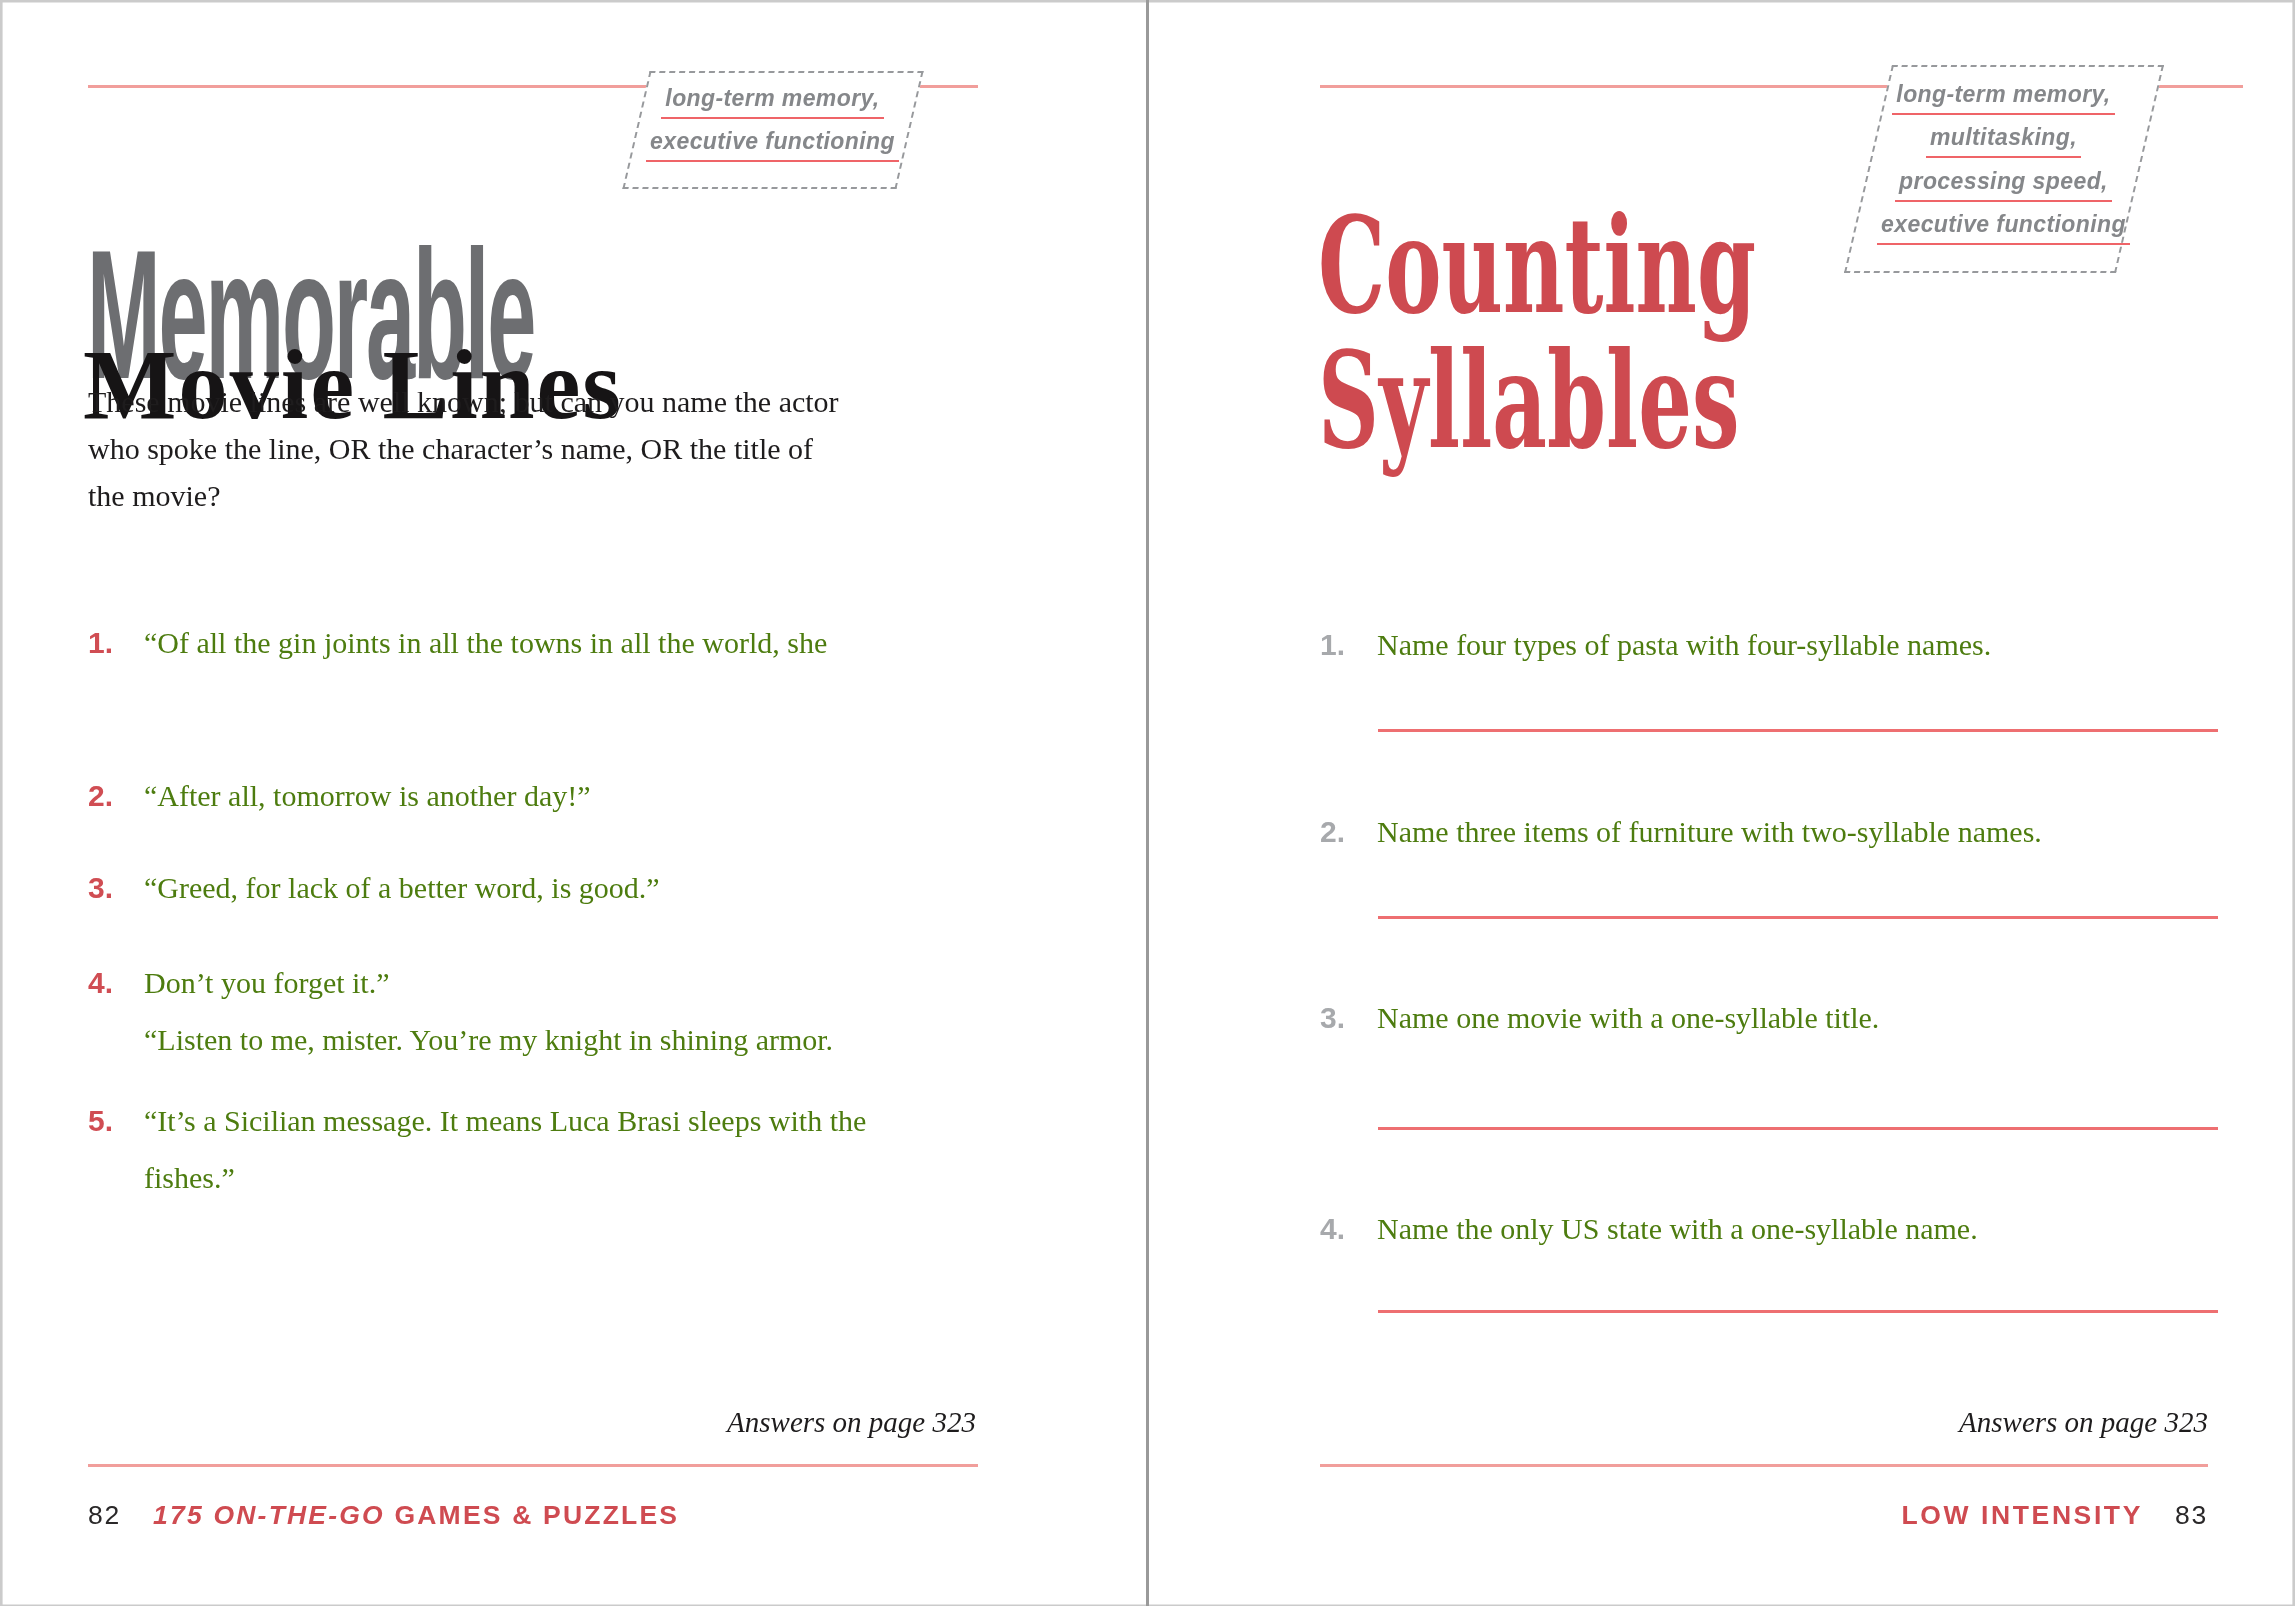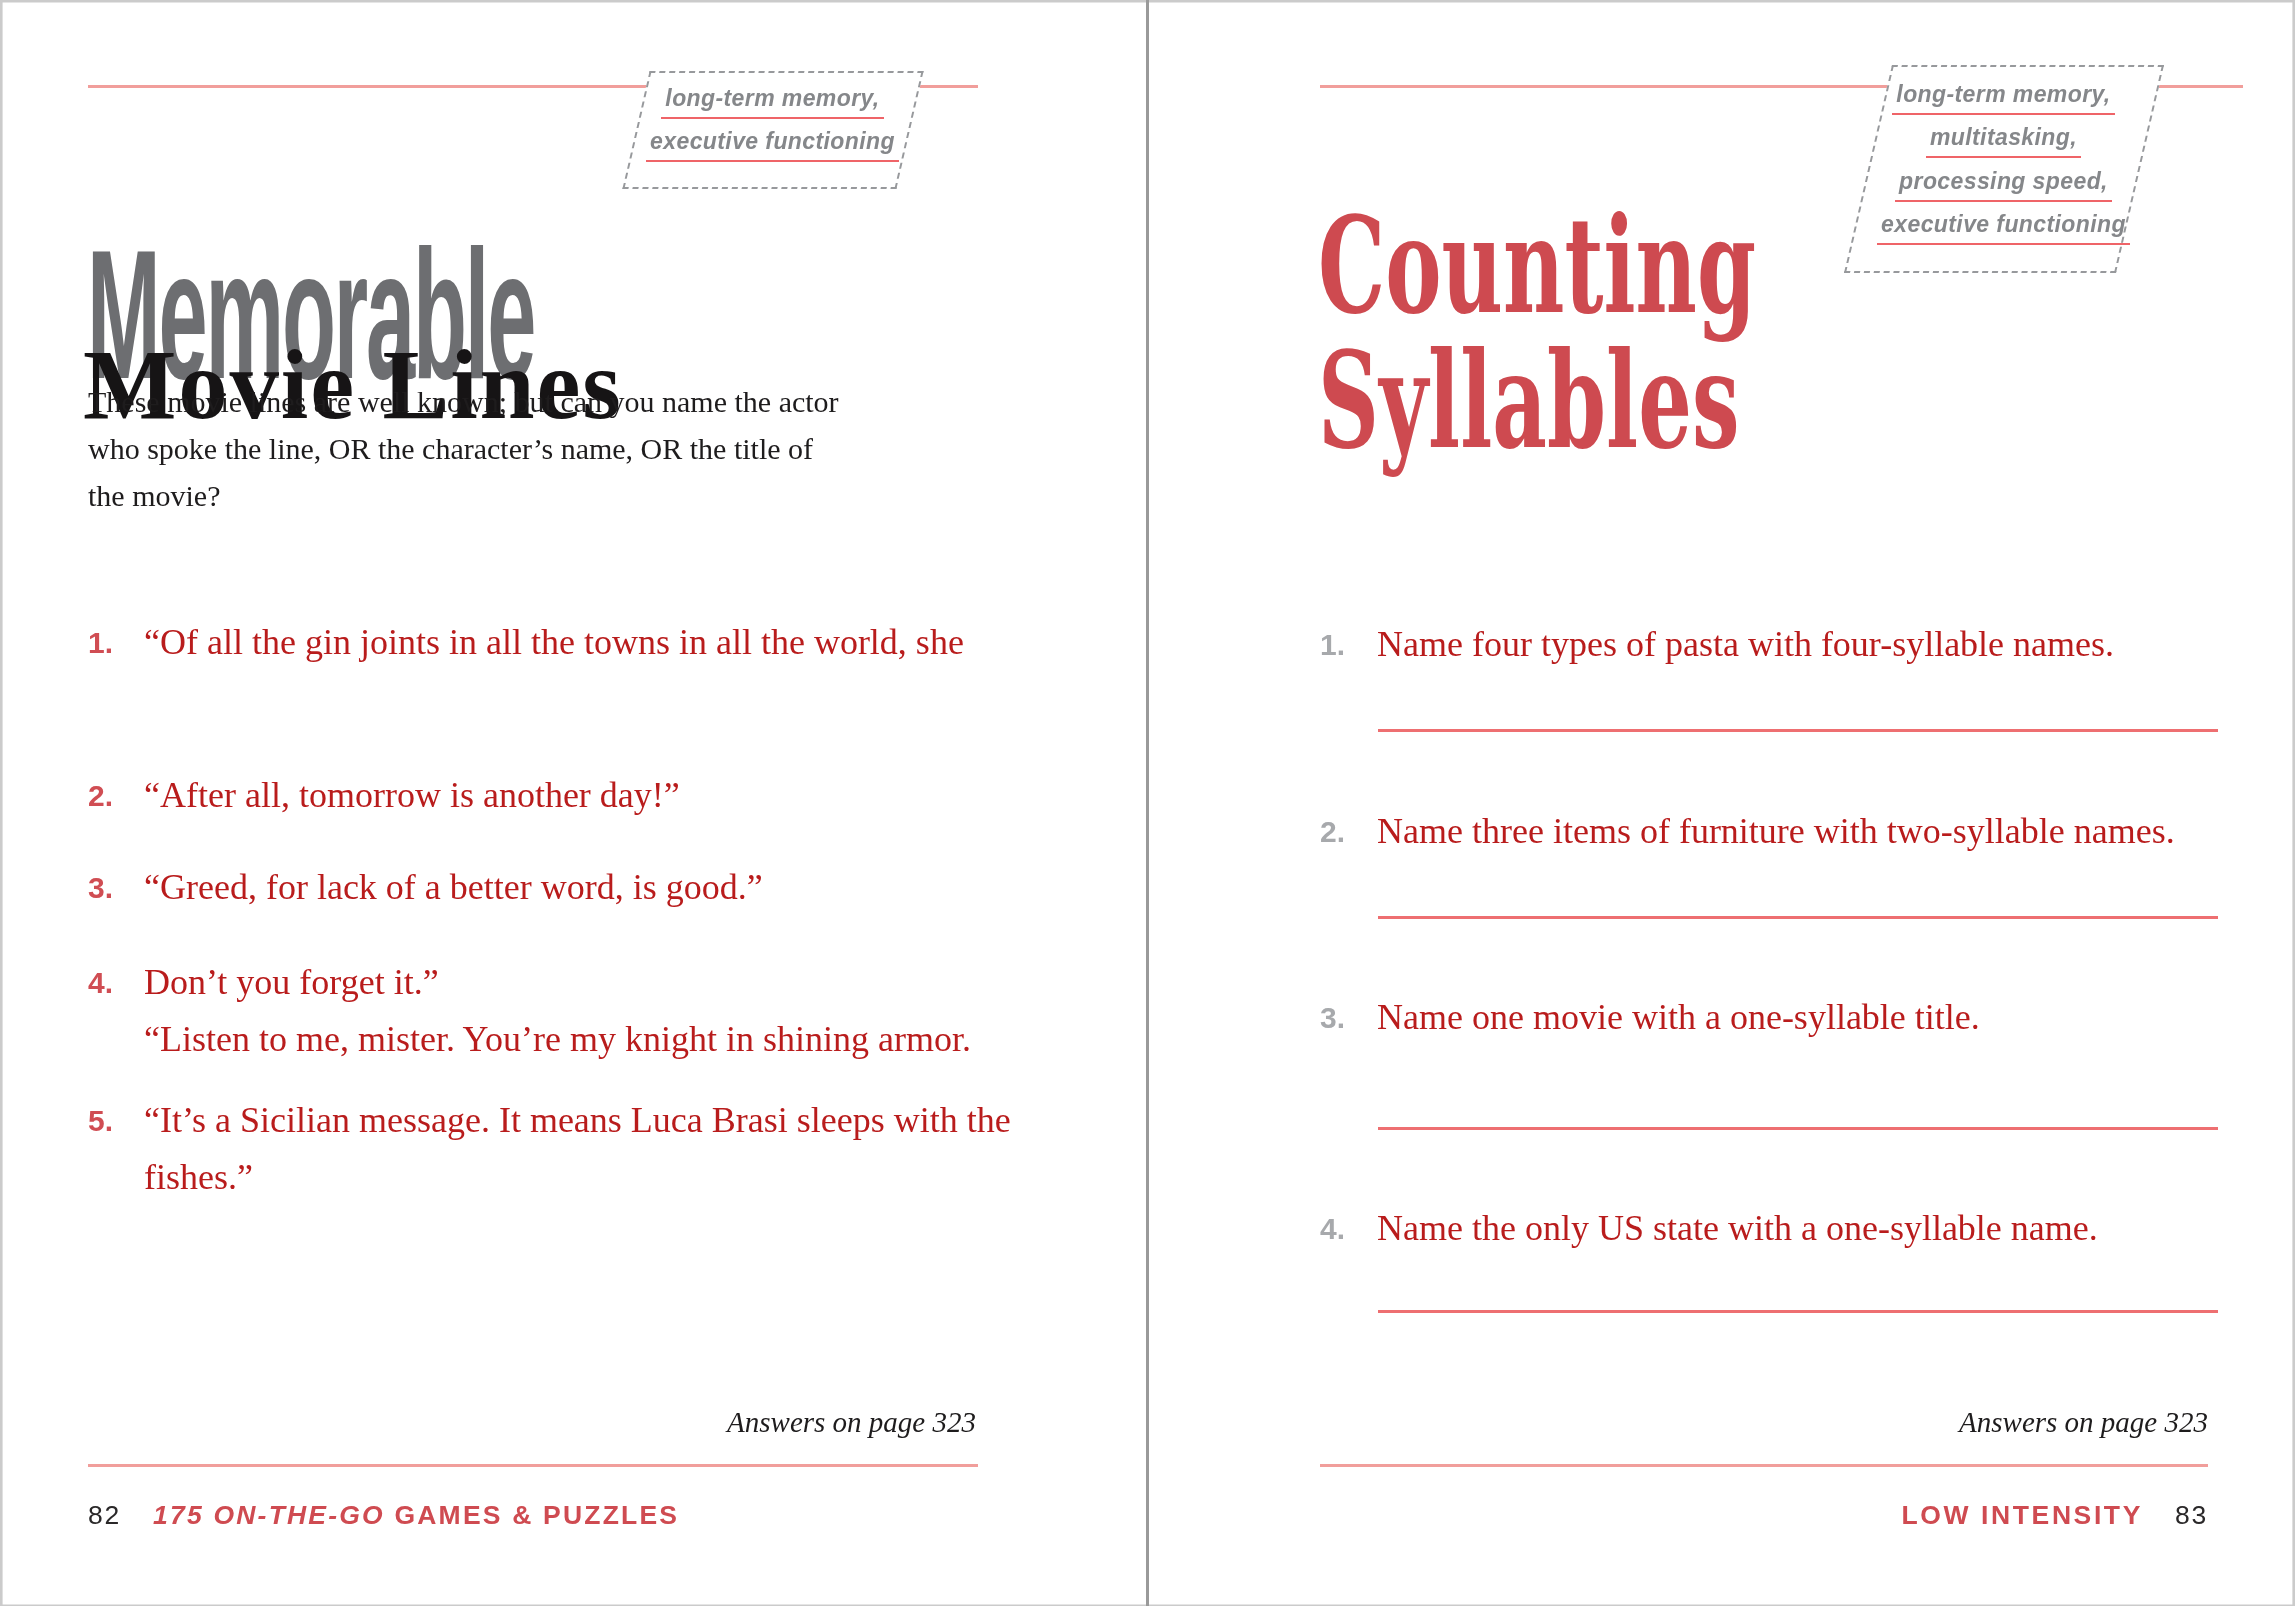--- a/index.html
+++ b/index.html
@@ -50,21 +50,21 @@
   .intro div { white-space:nowrap; }
 
   
   .item { position:absolute; }
   .left .item { left:88px; }
   .right .item { left:172px; }
   .q-num { position:absolute; left:0; top:0;
     font-family:"Liberation Sans", sans-serif; font-weight:700; font-size:30px; line-height:57px; }
   .left .q-num { color:#d04d53; }
   .right .q-num { color:#a7a9ac; }
-  .item-text { margin-left:56px; font-size:36px; line-height:57px; color:#b91c1c; }
+  .item-text { margin-left:56px; font-size:30px; line-height:57px; color:#4d7c0f; }
   .right .item-text { margin-left:57px; }
   .item-text div { white-space:nowrap; }
 
   
   .answer-line { position:absolute; left:230px; width:840px; height:2.6px; background:#ee6f71; }
 
   
   .answers-note { position:absolute; top:1406px; font-style:italic; font-size:29px; color:#1e1c1d; white-space:nowrap; }
   .left .answers-note { right:172px; }
   .right .answers-note { right:88px; }

